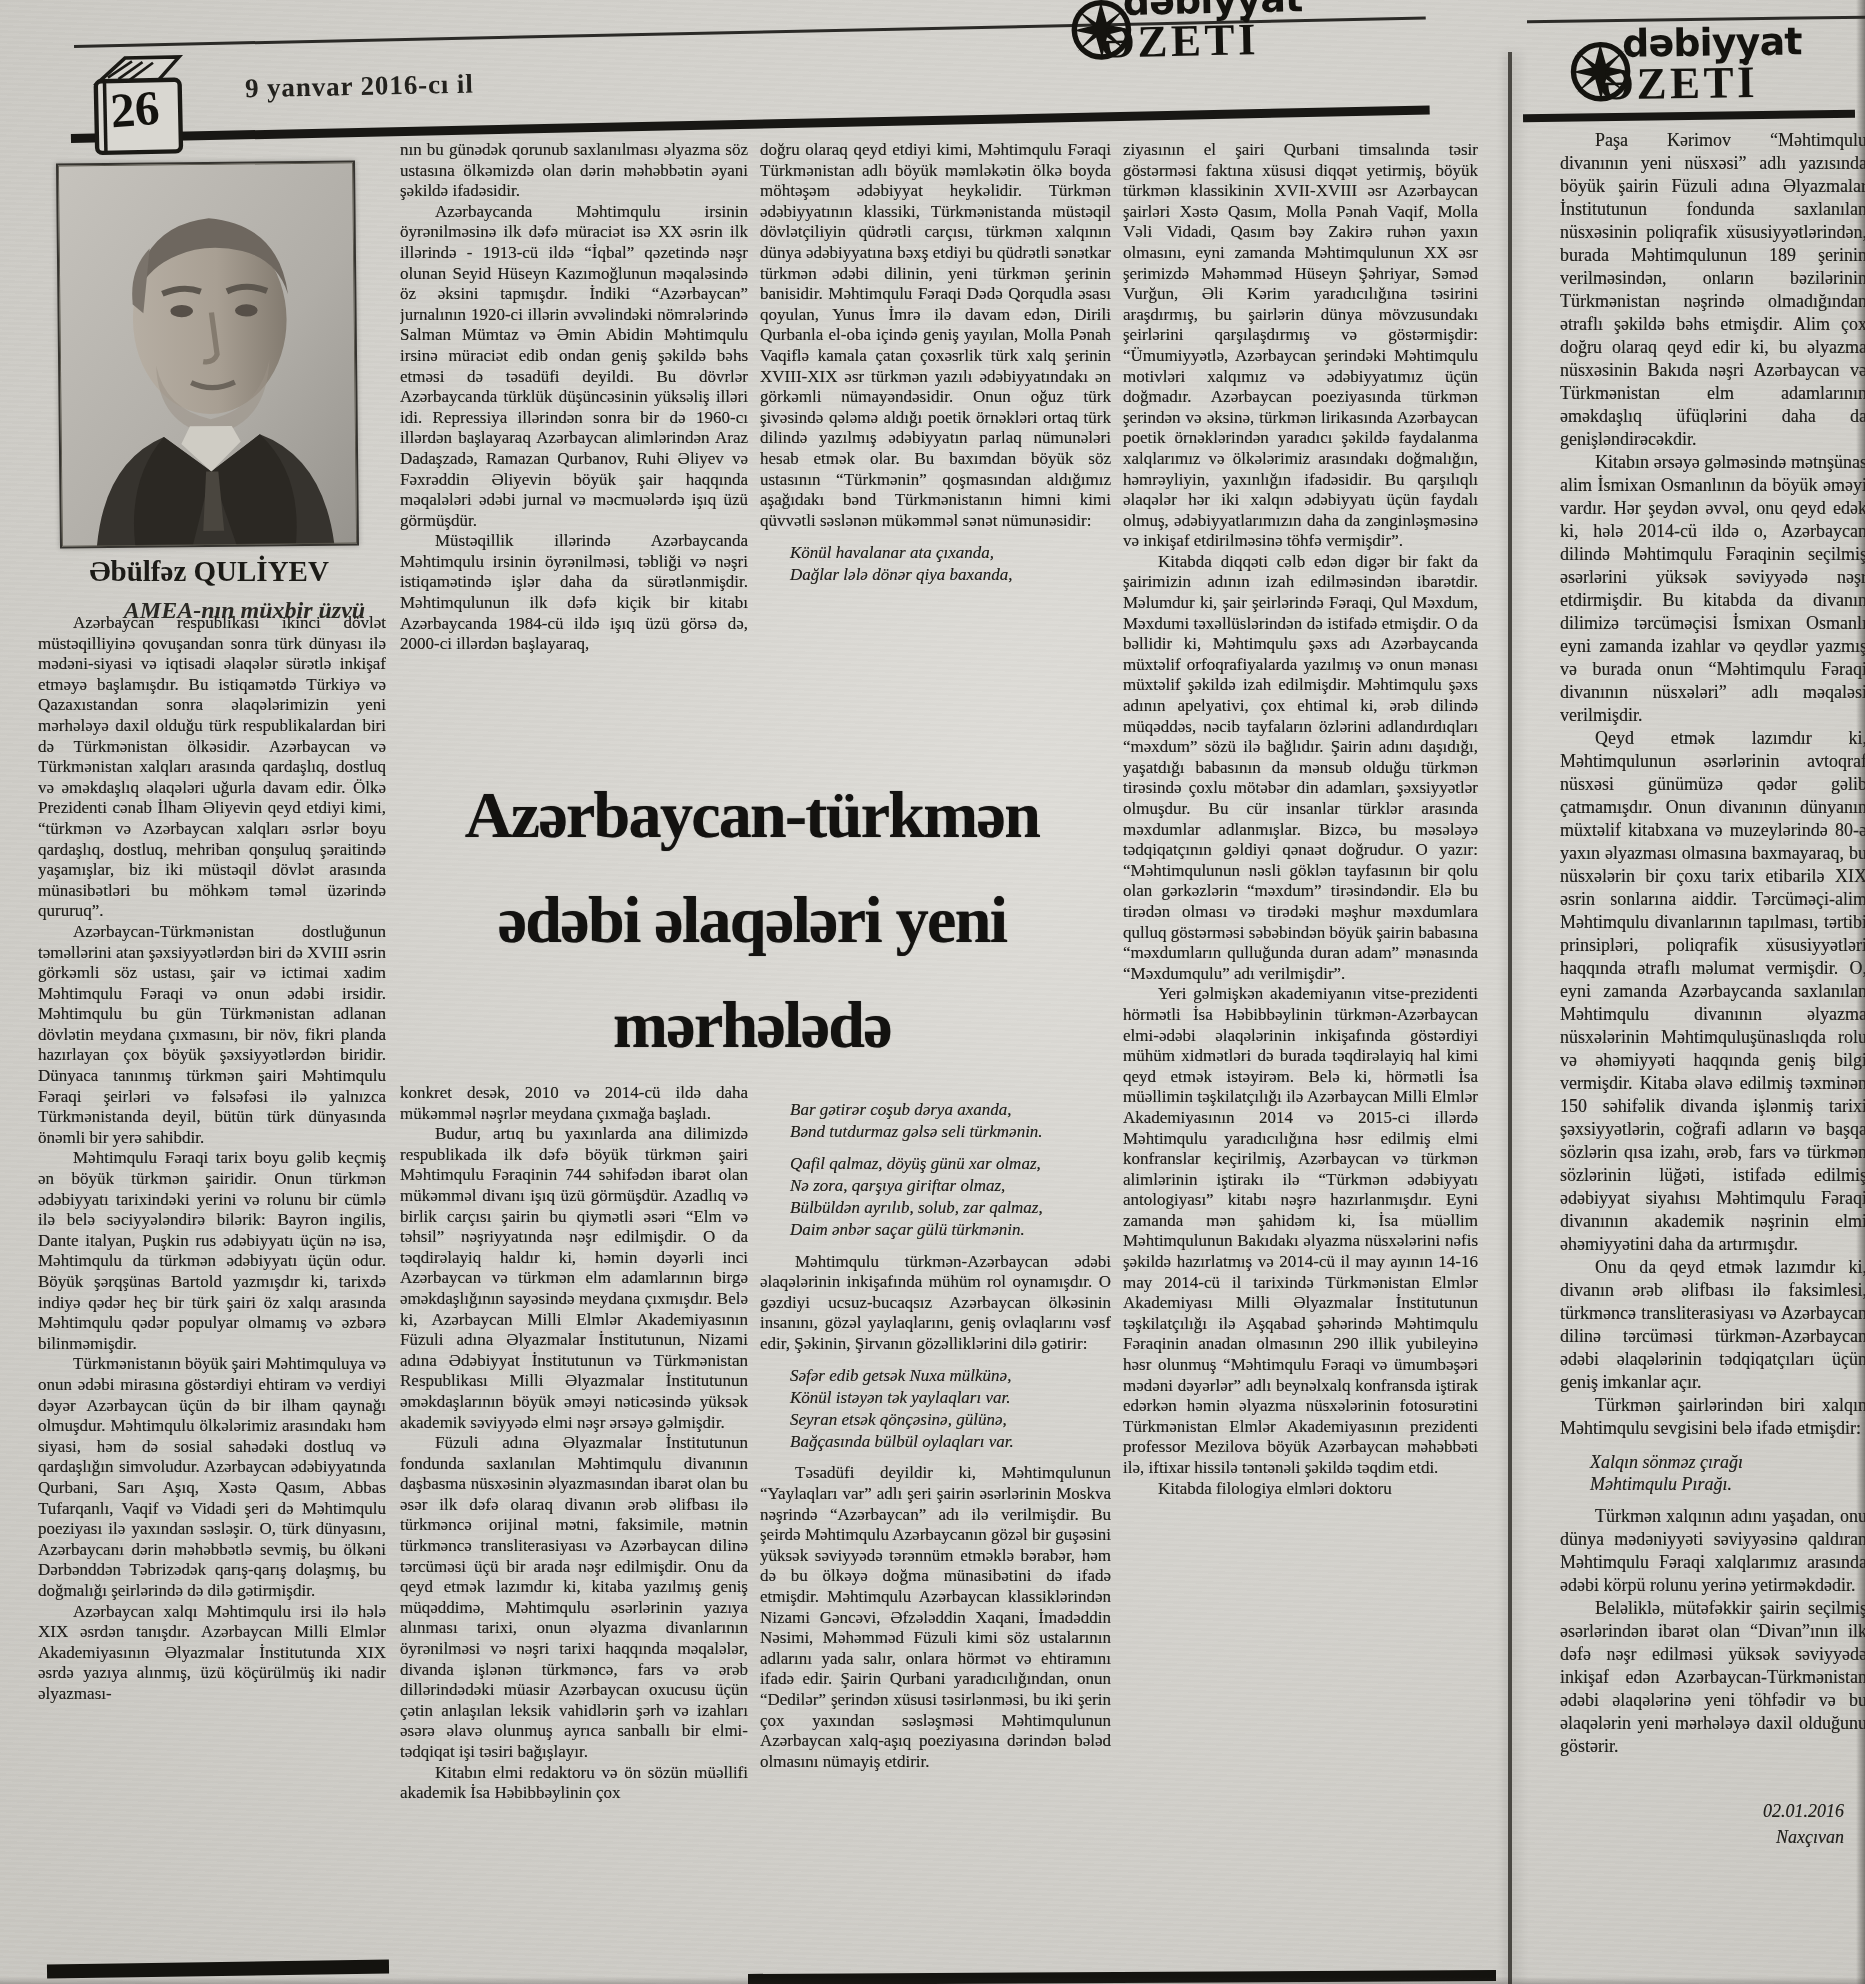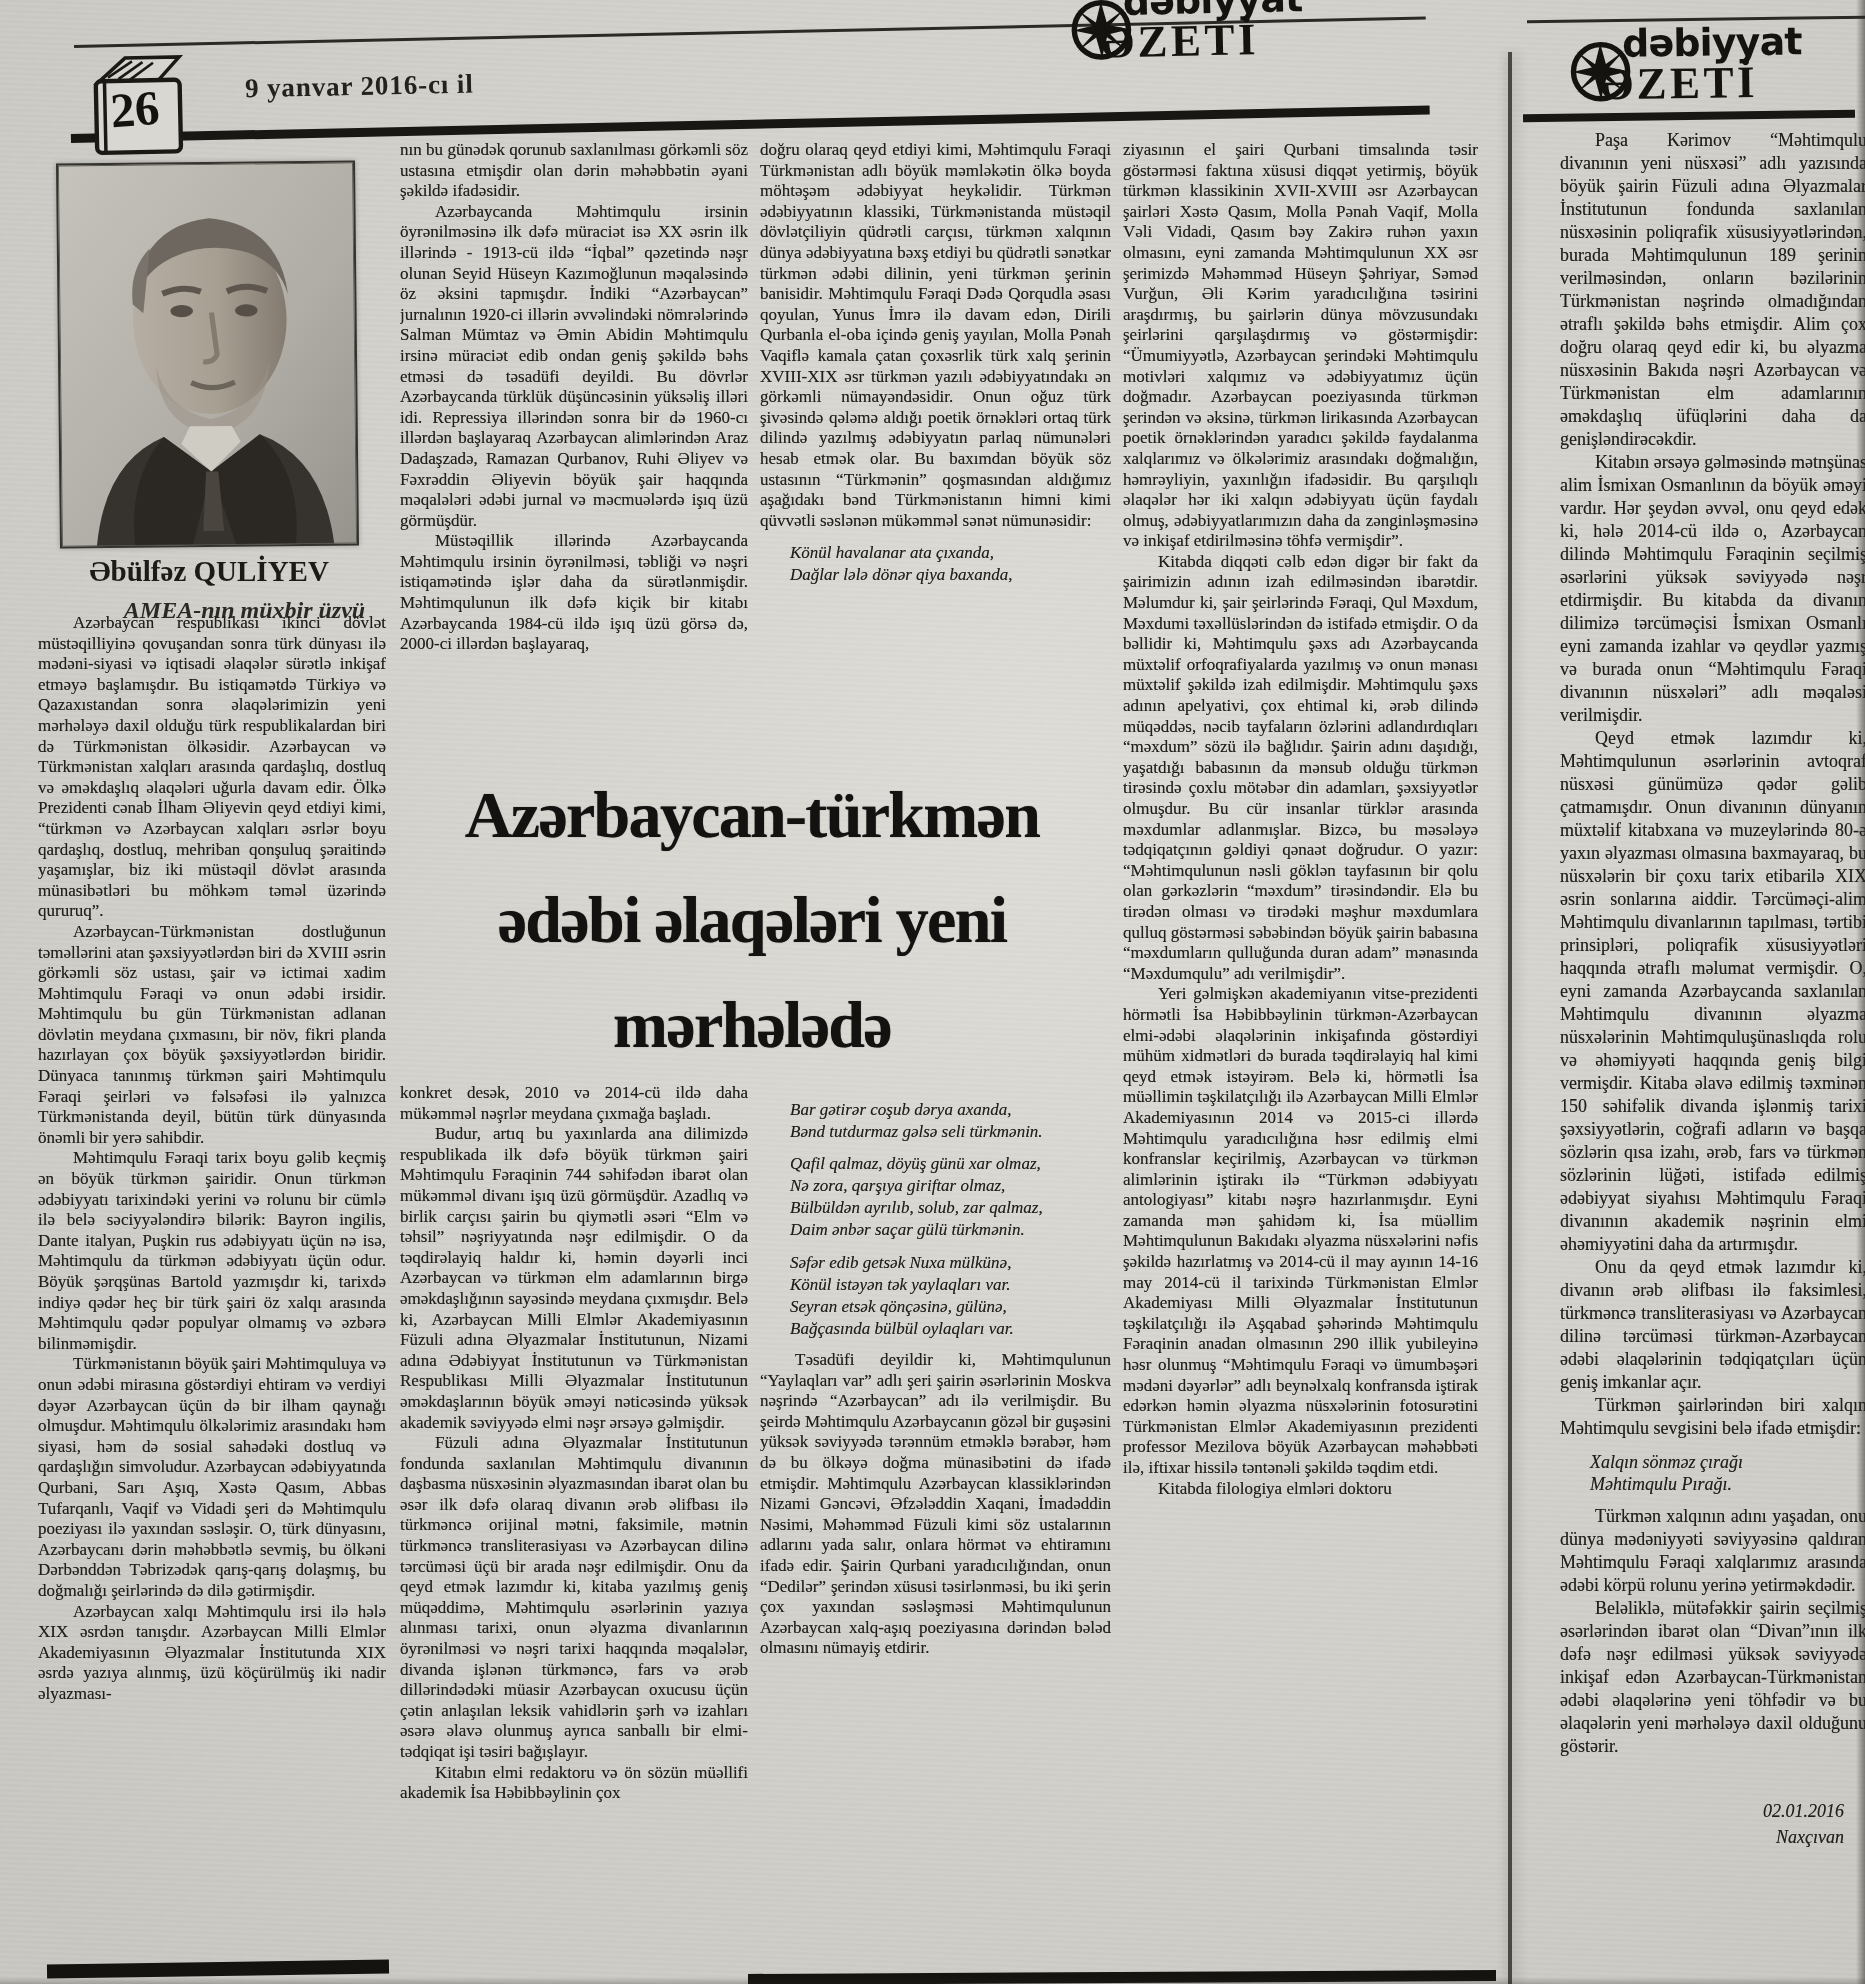--- a/index.html
+++ b/index.html
@@ -157,21 +157,21 @@
   </div>
 
   <div class="col col1">
       <p class="para p">Azərbaycan respublikası ikinci dövlət müstəqilliyinə qovuşandan sonra türk dünyası ilə mədəni-siyasi və iqtisadi əlaqələr sürətlə inkişaf etməyə başlamışdır. Bu istiqamətdə Türkiyə və Qazaxıstandan sonra əlaqələrimizin yeni mərhələyə daxil olduğu türk respublikalardan biri də Türkmənistan ölkəsidir. Azərbaycan və Türkmənistan xalqları arasında qardaşlıq, dostluq və əməkdaşlıq əlaqələri uğurla davam edir. Ölkə Prezidenti cənab İlham Əliyevin qeyd etdiyi kimi, “türkmən və Azərbaycan xalqları əsrlər boyu qardaşlıq, dostluq, mehriban qonşuluq şəraitində yaşamışlar, biz iki müstəqil dövlət arasında münasibətləri bu möhkəm təməl üzərində qururuq”.</p>
       <p class="para p">Azərbaycan-Türkmənistan dostluğunun təməllərini atan şəxsiyyətlərdən biri də XVIII əsrin görkəmli söz ustası, şair və ictimai xadim Məhtimqulu Fəraqi və onun ədəbi irsidir. Məhtimqulu bu gün Türkmənistan adlanan dövlətin meydana çıxmasını, bir növ, fikri planda hazırlayan çox böyük şəxsiyyətlərdən biridir. Dünyaca tanınmış türkmən şairi Məhtimqulu Fəraqi şeirləri və fəlsəfəsi ilə yalnızca Türkmənistanda deyil, bütün türk dünyasında önəmli bir yerə sahibdir.</p>
       <p class="para p">Məhtimqulu Fəraqi tarix boyu gəlib keçmiş ən böyük türkmən şairidir. Onun türkmən ədəbiyyatı tarixindəki yerini və rolunu bir cümlə ilə belə səciyyələndirə bilərik: Bayron ingilis, Dante italyan, Puşkin rus ədəbiyyatı üçün nə isə, Məhtimqulu da türkmən ədəbiyyatı üçün odur. Böyük şərqşünas Bartold yazmışdır ki, tarixdə indiyə qədər heç bir türk şairi öz xalqı arasında Məhtimqulu qədər populyar olmamış və əzbərə bilinməmişdir.</p>
       <p class="para p">Türkmənistanın böyük şairi Məhtimquluya və onun ədəbi mirasına göstərdiyi ehtiram və verdiyi dəyər Azərbaycan üçün də bir ilham qaynağı olmuşdur. Məhtimqulu ölkələrimiz arasındakı həm siyasi, həm də sosial sahədəki dostluq və qardaşlığın simvoludur. Azərbaycan ədəbiyyatında Qurbani, Sarı Aşıq, Xəstə Qasım, Abbas Tufarqanlı, Vaqif və Vidadi şeri də Məhtimqulu poeziyası ilə yaxından səsləşir. O, türk dünyasını, Azərbaycanı dərin məhəbbətlə sevmiş, bu ölkəni Dərbənddən Təbrizədək qarış-qarış dolaşmış, bu doğmalığı şeirlərində də dilə gətirmişdir.</p>
       <p class="para p">Azərbaycan xalqı Məhtimqulu irsi ilə hələ XIX əsrdən tanışdır. Azərbaycan Milli Elmlər Akademiyasının Əlyazmalar İnstitutunda XIX əsrdə yazıya alınmış, üzü köçürülmüş iki nadir əlyazması-</p>
     </div>
   <div class="col col2top">
-      <p class="para pfirst">nın bu günədək qorunub saxlanılması görkəmli söz ustasına etmişdir olan dərin məhəbbətin əyani şəkildə ifadəsidir.</p>
+      <p class="para pfirst">nın bu günədək qorunub saxlanılması əlyazma söz ustasına ölkəmizdə olan dərin məhəbbətin əyani şəkildə ifadəsidir.</p>
       <p class="para p">Azərbaycanda Məhtimqulu irsinin öyrənilməsinə ilk dəfə müraciət isə XX əsrin ilk illərində - 1913-cü ildə “İqbal” qəzetində nəşr olunan Seyid Hüseyn Kazımoğlunun məqaləsində öz əksini tapmışdır. İndiki “Azərbaycan” jurnalının 1920-ci illərin əvvəlindəki nömrələrində Salman Mümtaz və Əmin Abidin Məhtimqulu irsinə müraciət edib ondan geniş şəkildə bəhs etməsi də təsadüfi deyildi. Bu dövrlər Azərbaycanda türklük düşüncəsinin yüksəliş illəri idi. Repressiya illərindən sonra bir də 1960-cı illərdən başlayaraq Azərbaycan alimlərindən Araz Dadaşzadə, Ramazan Qurbanov, Ruhi Əliyev və Fəxrəddin Əliyevin böyük şair haqqında məqalələri ədəbi jurnal və məcmuələrdə işıq üzü görmüşdür.</p>
       <p class="para p">Müstəqillik illərində Azərbaycanda Məhtimqulu irsinin öyrənilməsi, təbliği və nəşri istiqamətində işlər daha da sürətlənmişdir. Məhtimqulunun ilk dəfə kiçik bir kitabı Azərbaycanda 1984-cü ildə işıq üzü görsə də, 2000-ci illərdən başlayaraq,</p>
     </div>
   <div class="col col2bot">
       <p class="para pfirst">konkret desək, 2010 və 2014-cü ildə daha mükəmməl nəşrlər meydana çıxmağa başladı.</p>
       <p class="para p">Budur, artıq bu yaxınlarda ana dilimizdə respublikada ilk dəfə böyük türkmən şairi Məhtimqulu Fəraqinin 744 səhifədən ibarət olan mükəmməl divanı işıq üzü görmüşdür. Azadlıq və birlik carçısı şairin bu qiymətli əsəri “Elm və təhsil” nəşriyyatında nəşr edilmişdir. O da təqdirəlayiq haldır ki, həmin dəyərli inci Azərbaycan və türkmən elm adamlarının birgə əməkdaşlığının sayəsində meydana çıxmışdır. Belə ki, Azərbaycan Milli Elmlər Akademiyasının Füzuli adına Əlyazmalar İnstitutunun, Nizami adına Ədəbiyyat İnstitutunun və Türkmənistan Respublikası Milli Əlyazmalar İnstitutunun əməkdaşlarının böyük əməyi nəticəsində yüksək akademik səviyyədə elmi nəşr ərsəyə gəlmişdir.</p>
       <p class="para p">Füzuli adına Əlyazmalar İnstitutunun fondunda saxlanılan Məhtimqulu divanının daşbasma nüsxəsinin əlyazmasından ibarət olan bu əsər ilk dəfə olaraq divanın ərəb əlifbası ilə türkməncə orijinal mətni, faksimile, mətnin türkməncə transliterasiyası və Azərbaycan dilinə tərcüməsi üçü bir arada nəşr edilmişdir. Onu da qeyd etmək lazımdır ki, kitaba yazılmış geniş müqəddimə, Məhtimqulu əsərlərinin yazıya alınması tarixi, onun əlyazma divanlarının öyrənilməsi və nəşri tarixi haqqında məqalələr, divanda işlənən türkməncə, fars və ərəb dillərindədəki müasir Azərbaycan oxucusu üçün çətin anlaşılan leksik vahidlərin şərh və izahları əsərə əlavə olunmuş ayrıca sanballı bir elmi-tədqiqat işi təsiri bağışlayır.</p>
       <p class="para p">Kitabın elmi redaktoru və ön sözün müəllifi akademik İsa Həbibbəylinin çox</p>
     </div>
   <div class="col col3top">
@@ -179,20 +179,21 @@
       <p class="para verse">Könül havalanar ata çıxanda,
 Dağlar lələ dönər qiya baxanda,</p>
     </div>
   <div class="col col3bot">
       <p class="para verse">Bar gətirər coşub dərya axanda,
 Bənd tutdurmaz gəlsə seli türkmənin.</p>
       <p class="para verse">Qafil qalmaz, döyüş günü xar olmaz,
 Nə zora, qarşıya giriftar olmaz,
 Bülbüldən ayrılıb, solub, zar qalmaz,
 Daim ənbər saçar gülü türkmənin.</p>
+      <p class="para p">Məhtimqulu türkmən-Azərbaycan ədəbi əlaqələrinin inkişafında mühüm rol oynamışdır. O gəzdiyi ucsuz-bucaqsız Azərbaycan ölkəsinin insanını, gözəl yaylaqlarını, geniş ovlaqlarını vəsf edir, Şəkinin, Şirvanın gözəlliklərini dilə gətirir:</p>
       <p class="para verse">Səfər edib getsək Nuxa mülkünə,
 Könül istəyən tək yaylaqları var.
 Seyran etsək qönçəsinə, gülünə,
 Bağçasında bülbül oylaqları var.</p>
       <p class="para p">Təsadüfi deyildir ki, Məhtimqulunun “Yaylaqları var” adlı şeri şairin əsərlərinin Moskva nəşrində “Azərbaycan” adı ilə verilmişdir. Bu şeirdə Məhtimqulu Azərbaycanın gözəl bir guşəsini yüksək səviyyədə tərənnüm etməklə bərabər, həm də bu ölkəyə doğma münasibətini də ifadə etmişdir. Məhtimqulu Azərbaycan klassiklərindən Nizami Gəncəvi, Əfzələddin Xaqani, İmadəddin Nəsimi, Məhəmməd Füzuli kimi söz ustalarının adlarını yada salır, onlara hörmət və ehtiramını ifadə edir. Şairin Qurbani yaradıcılığından, onun “Dedilər” şerindən xüsusi təsirlənməsi, bu iki şerin çox yaxından səsləşməsi Məhtimqulunun Azərbaycan xalq-aşıq poeziyasına dərindən bələd olmasını nümayiş etdirir.</p>
     </div>
   <div class="col col4">
       <p class="para pfirst">ziyasının el şairi Qurbani timsalında təsir göstərməsi faktına xüsusi diqqət yetirmiş, böyük türkmən klassikinin XVII-XVIII əsr Azərbaycan şairləri Xəstə Qasım, Molla Pənah Vaqif, Molla Vəli Vidadi, Qasım bəy Zakirə ruhən yaxın olmasını, eyni zamanda Məhtimqulunun XX əsr şerimizdə Məhəmməd Hüseyn Şəhriyar, Səməd Vurğun, Əli Kərim yaradıcılığına təsirini araşdırmış, bu şairlərin dünya mövzusundakı şeirlərini qarşılaşdırmış və göstərmişdir: “Ümumiyyətlə, Azərbaycan şerindəki Məhtimqulu motivləri xalqımız və ədəbiyyatımız üçün doğmadır. Azərbaycan poeziyasında türkmən şerindən və əksinə, türkmən lirikasında Azərbaycan poetik örnəklərindən yaradıcı şəkildə faydalanma xalqlarımız və ölkələrimiz arasındakı doğmalığın, həmrəyliyin, yaxınlığın ifadəsidir. Bu qarşılıqlı əlaqələr hər iki xalqın ədəbiyyatı üçün faydalı olmuş, ədəbiyyatlarımızın daha da zənginləşməsinə və inkişaf etdirilməsinə töhfə vermişdir”.</p>
       <p class="para p">Kitabda diqqəti cəlb edən digər bir fakt da şairimizin adının izah edilməsindən ibarətdir. Məlumdur ki, şair şeirlərində Fəraqi, Qul Məxdum, Məxdumi təxəllüslərindən də istifadə etmişdir. O da bəllidir ki, Məhtimqulu şəxs adı Azərbaycanda müxtəlif orfoqrafiyalarda yazılmış və onun mənası müxtəlif şəkildə izah edilmişdir. Məhtimqulu şəxs adının apelyativi, çox ehtimal ki, ərəb dilində müqəddəs, nəcib tayfaların özlərini adlandırdıqları “məxdum” sözü ilə bağlıdır. Şairin adını daşıdığı, yaşatdığı babasının da mənsub olduğu türkmən tirəsində çoxlu mötəbər din adamları, şəxsiyyətlər olmuşdur. Bu cür insanlar türklər arasında məxdumlar adlanmışlar. Bizcə, bu məsələyə tədqiqatçının gəldiyi qənaət doğrudur. O yazır: “Məhtimqulunun nəsli göklən tayfasının bir qolu olan gərkəzlərin “məxdum” tirəsindəndir. Elə bu tirədən olması və tirədəki məşhur məxdumlara qulluq göstərməsi səbəbindən böyük şairin babasına “məxdumların qulluğunda duran adam” mənasında “Məxdumqulu” adı verilmişdir”.</p>
       <p class="para p">Yeri gəlmişkən akademiyanın vitse-prezidenti hörmətli İsa Həbibbəylinin türkmən-Azərbaycan elmi-ədəbi əlaqələrinin inkişafında göstərdiyi mühüm xidmətləri də burada təqdirəlayiq hal kimi qeyd etmək istəyirəm. Belə ki, hörmətli İsa müəllimin təşkilatçılığı ilə Azərbaycan Milli Elmlər Akademiyasının 2014 və 2015-ci illərdə Məhtimqulu yaradıcılığına həsr edilmiş elmi konfranslar keçirilmiş, Azərbaycan və türkmən alimlərinin iştirakı ilə “Türkmən ədəbiyyatı antologiyası” kitabı nəşrə hazırlanmışdır. Eyni zamanda mən şahidəm ki, İsa müəllim Məhtimqulunun Bakıdakı əlyazma nüsxələrini nəfis şəkildə hazırlatmış və 2014-cü il may ayının 14-16 may 2014-cü il tarixində Türkmənistan Elmlər Akademiyası Milli Əlyazmalar İnstitutunun təşkilatçılığı ilə Aşqabad şəhərində Məhtimqulu Fəraqinin anadan olmasının 290 illik yubileyinə həsr olunmuş “Məhtimqulu Fəraqi və ümumbəşəri mədəni dəyərlər” adlı beynəlxalq konfransda iştirak edərkən həmin əlyazma nüsxələrinin fotosurətini Türkmənistan Elmlər Akademiyasının prezidenti professor Mezilova böyük Azərbaycan məhəbbəti ilə, iftixar hissilə təntənəli şəkildə təqdim etdi.</p>

